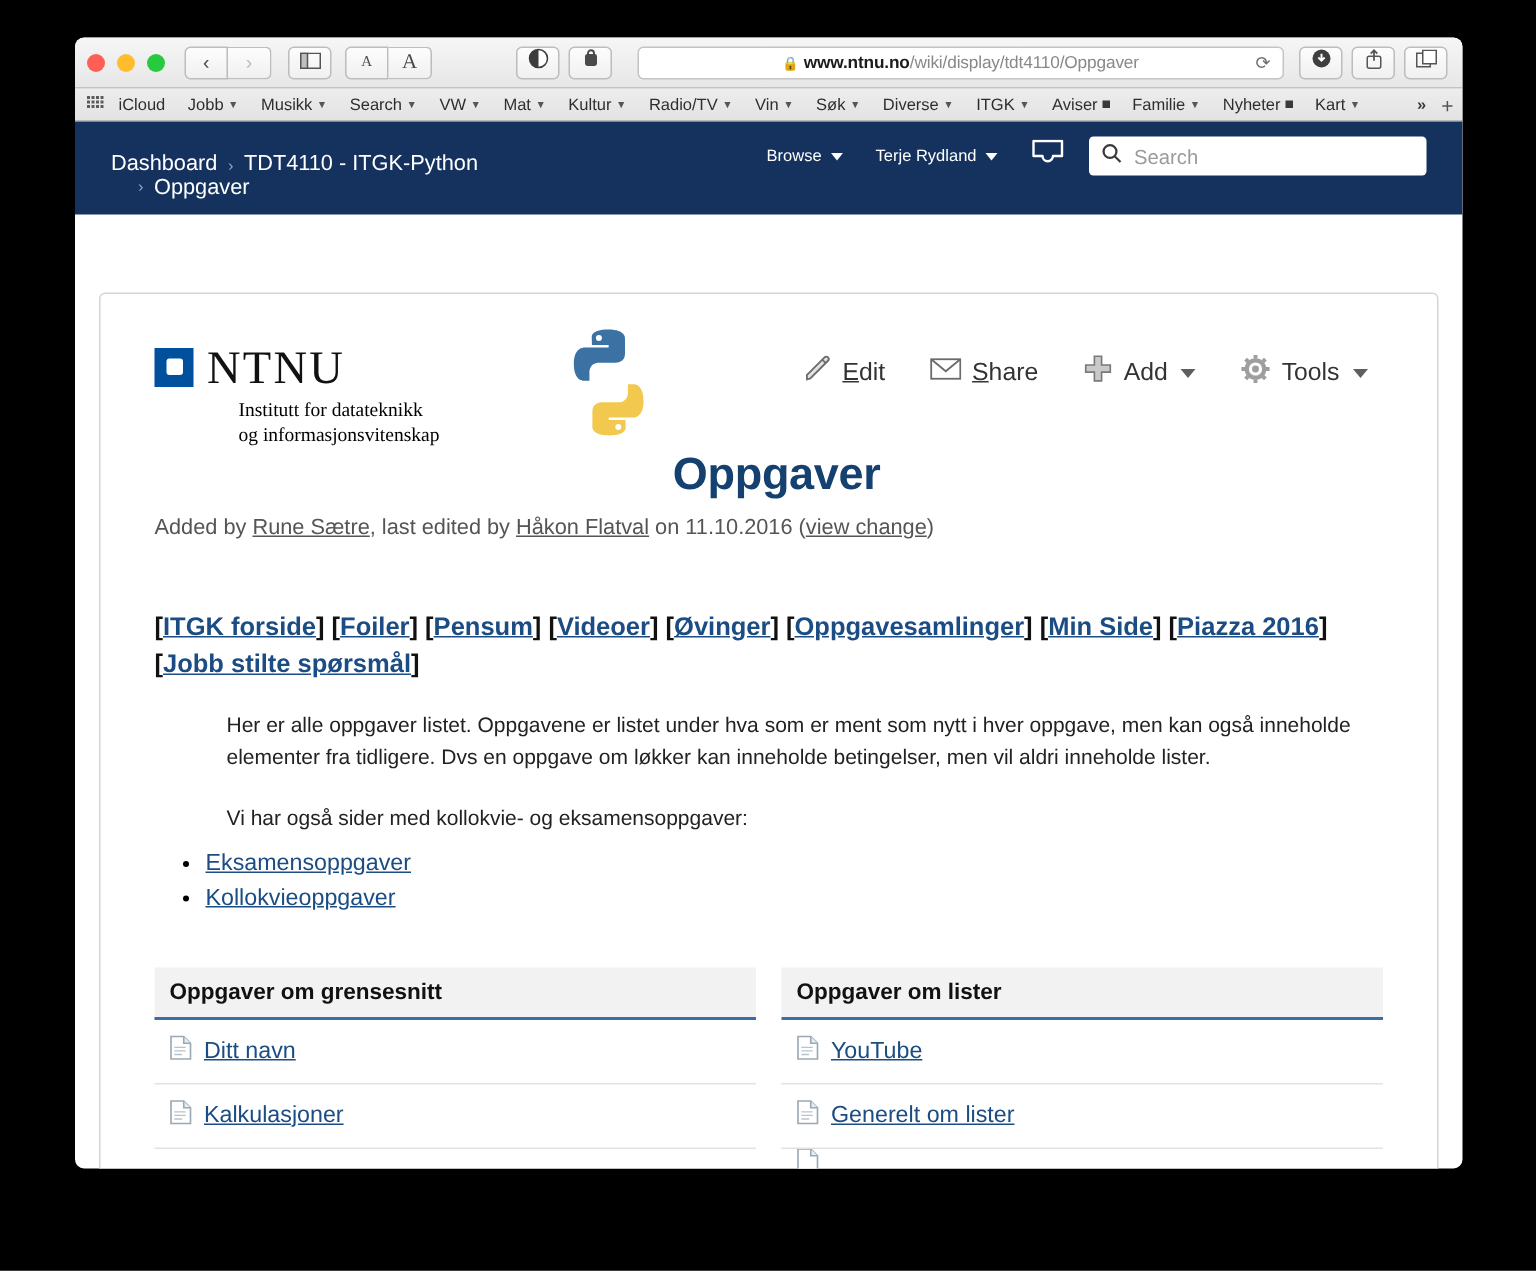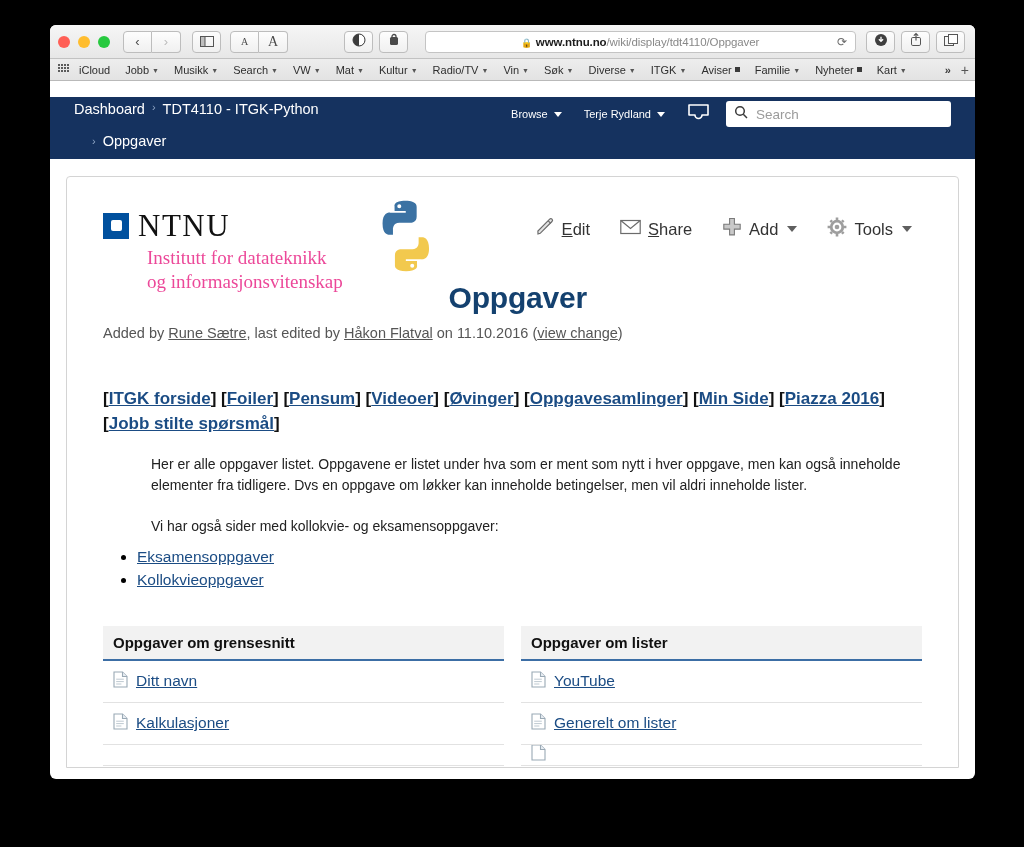--- a/index.html
+++ b/index.html
@@ -117,24 +117,23 @@
 
   
   .conf-header {
     background: #15325f;
     color: #ffffff;
     height: 62px;
     padding: 0 24px;
     position: relative;
   }
   .conf-row1 {
-    display: flex; align-items: flex-start;
+    display: flex; align-items: flex-end;
     height: 36px;
     padding-top: 4px;
-    margin-top: 16px;
   }
   .crumb { font-size: 14.5px; color: #ffffff; }
   .crumb-sep { color: #8fa6c6; margin: 0 7px; font-size: 11px; }
   .conf-right { display: flex; align-items: center; margin-left: auto; }
   .conf-menu { font-size: 11px; color: #fff; margin-right: 22px; display: flex; align-items: center; gap: 6px; }
   .caret { width: 0; height: 0; border-left: 4.5px solid transparent; border-right: 4.5px solid transparent; border-top: 5px solid #fff; }
   .inbox-icon { margin-right: 16px; display: flex; align-items: center; }
   .search-box {
     width: 225px; height: 26px;
     background: #fff;
@@ -143,21 +142,21 @@
     padding: 0 8px;
   }
   .search-ph { font-size: 13.5px; color: #9b9b9b; margin-left: 7px; }
 
   .conf-row2 { padding-left: 18px; font-size: 14.5px; display:flex; align-items:center; }
   .conf-row2 .crumb-sep { margin-left: 0; }
 
   
   .page-panel {
     position: absolute;
-    left: 16px; top: 151px;
+    left: 16px; top: 170px;
     width: 893px; height: 592px;
     background: #fff;
     border: 1px solid #d4d4d4;
     border-radius: 4px 4px 0 0;
     overflow: hidden;
   }
   .panel-inner { padding: 18px 36px 0 36px; position: relative; }
 
   
   .logo-area { display: flex; align-items: flex-start; position: relative; height: 108px; }
@@ -168,22 +167,22 @@
     background: #00509e;
     display: flex; align-items: center; justify-content: center;
   }
   .ntnu-mark span { width: 11px; height: 11px; background: #ffffff; border-radius: 2px; display:block;}
   .ntnu-word {
     font-family: "Liberation Serif", serif;
     font-size: 31px; color: #111; letter-spacing: 1.5px; line-height: 1;
   }
   .ntnu-sub {
     font-family: "Liberation Serif", serif;
-    font-size: 19px; color: #ec4899; line-height: 1.28;
-    margin-top: 5px; margin-left: 44px;
+    font-size: 13px; color: #000000; line-height: 1.28;
+    margin-top: 5px; margin-left: 56px;
   }
   .py-logo { position: absolute; left: 262px; top: 0px; }
 
   
   .actions {
     position: absolute; right: 10px; top: 22px;
     display: flex; align-items: center; gap: 30px;
   }
   .action { display: flex; align-items: center; gap: 7px; color: #333; font-size: 16.5px; }
   .action .lbl .ak { text-decoration: underline; }

